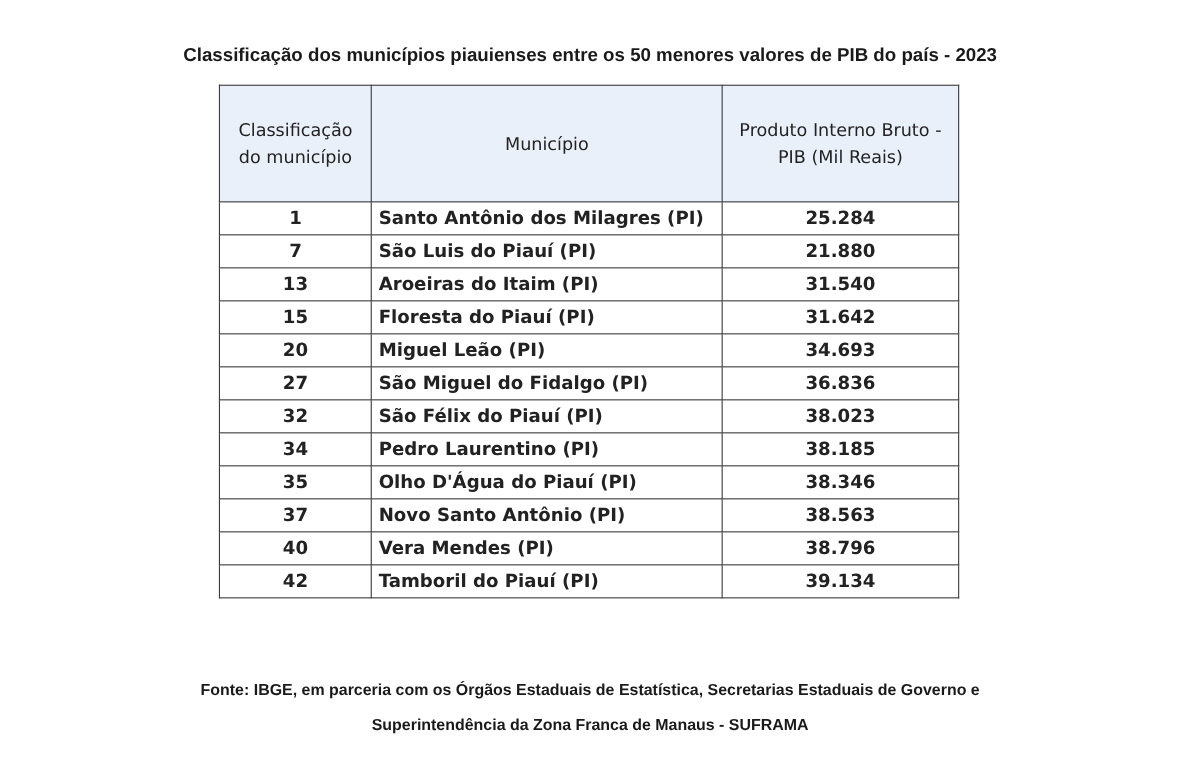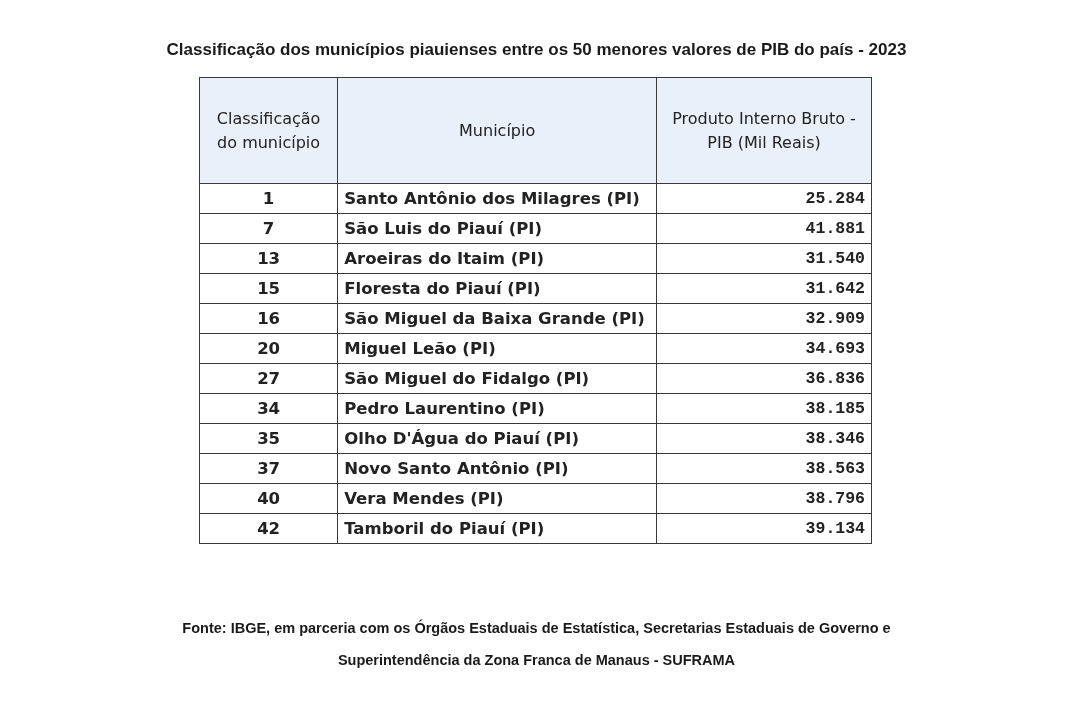--- a/index.html
+++ b/index.html
@@ -25,21 +25,21 @@
       background: #eaf0f9; font-weight: normal; font-size: 16px;
       height: 105px; line-height: 24px; text-align: center; color: #222;
     }
     table.pib td {
       height: 29px; font-size: 16.5px; font-weight: bold; color: #222;
     }
     th.c-rank, td.c-rank { width: 124px; text-align: center; }
     th.c-name { width: 303px; }
     td.c-name { text-align: left; padding-left: 7px; margin-top: 24px; }
     th.c-pib { width: 200px; }
-    td.c-pib { text-align: right; padding-right: 5px; font-family: Liberation Mono, monospace; }
+    td.c-pib { text-align: center; padding-right: 5px; }
     .source {
       position: absolute; left: 0; width: 1073px; text-align: center;
       font-weight: bold; font-size: 14.5px;
     }
     .source.l1 { top: 620px; left: 30px; width: 1013px; }
     .source.l2 { top: 652px; left: 0; }
   </style>
 </head>
 <body>
 
@@ -63,46 +63,46 @@
   </thead>
   <tbody id="rows">
       <tr>
         <td class="c-rank">1</td>
         <td class="c-name">Santo Antônio dos Milagres (PI)</td>
         <td class="c-pib">25.284</td>
       </tr>
       <tr>
         <td class="c-rank">7</td>
         <td class="c-name">São Luis do Piauí (PI)</td>
-        <td class="c-pib">41.881</td>
+        <td class="c-pib">21.880</td>
       </tr>
       <tr>
         <td class="c-rank">13</td>
         <td class="c-name">Aroeiras do Itaim (PI)</td>
         <td class="c-pib">31.540</td>
       </tr>
       <tr>
         <td class="c-rank">15</td>
         <td class="c-name">Floresta do Piauí (PI)</td>
         <td class="c-pib">31.642</td>
       </tr>
       <tr>
-        <td class="c-rank">16</td>
-        <td class="c-name">São Miguel da Baixa Grande (PI)</td>
-        <td class="c-pib">32.909</td>
-      </tr>
-      <tr>
         <td class="c-rank">20</td>
         <td class="c-name">Miguel Leão (PI)</td>
         <td class="c-pib">34.693</td>
       </tr>
       <tr>
         <td class="c-rank">27</td>
         <td class="c-name">São Miguel do Fidalgo (PI)</td>
         <td class="c-pib">36.836</td>
+      </tr>
+      <tr>
+        <td class="c-rank">32</td>
+        <td class="c-name">São Félix do Piauí (PI)</td>
+        <td class="c-pib">38.023</td>
       </tr>
       <tr>
         <td class="c-rank">34</td>
         <td class="c-name">Pedro Laurentino (PI)</td>
         <td class="c-pib">38.185</td>
       </tr>
       <tr>
         <td class="c-rank">35</td>
         <td class="c-name">Olho D'Água do Piauí (PI)</td>
         <td class="c-pib">38.346</td>

